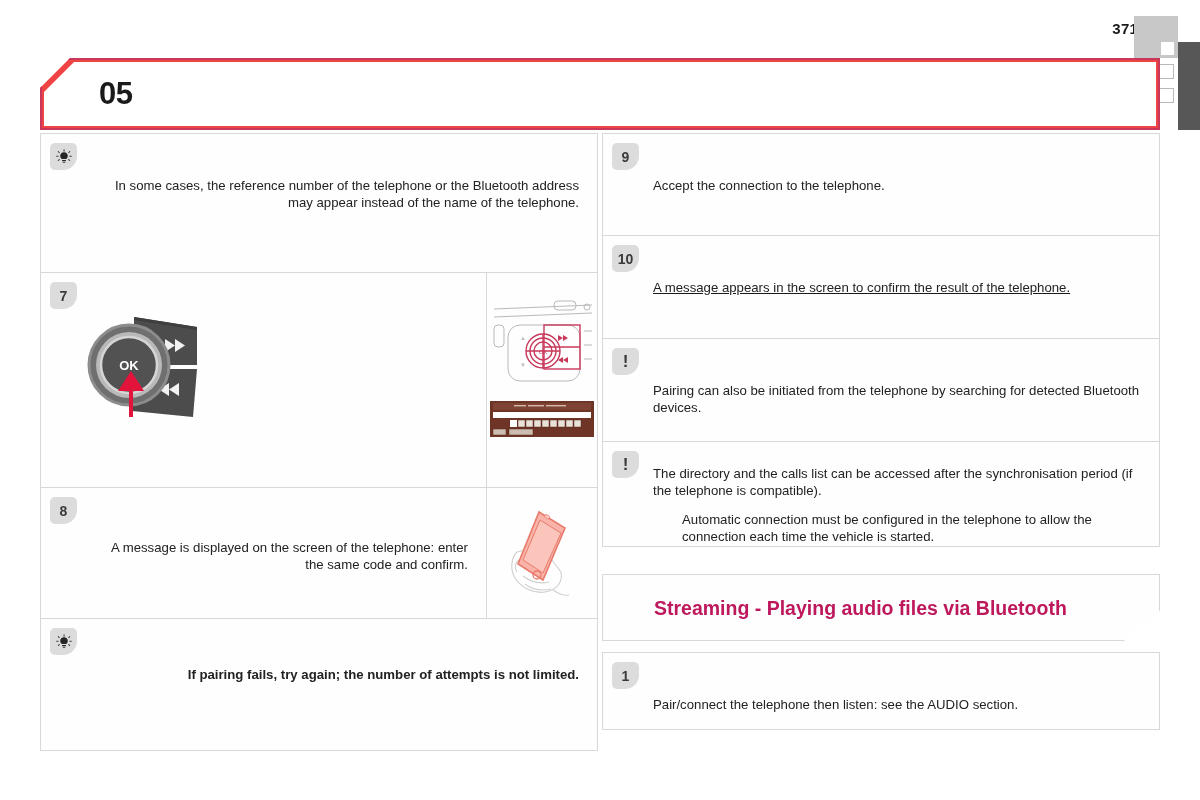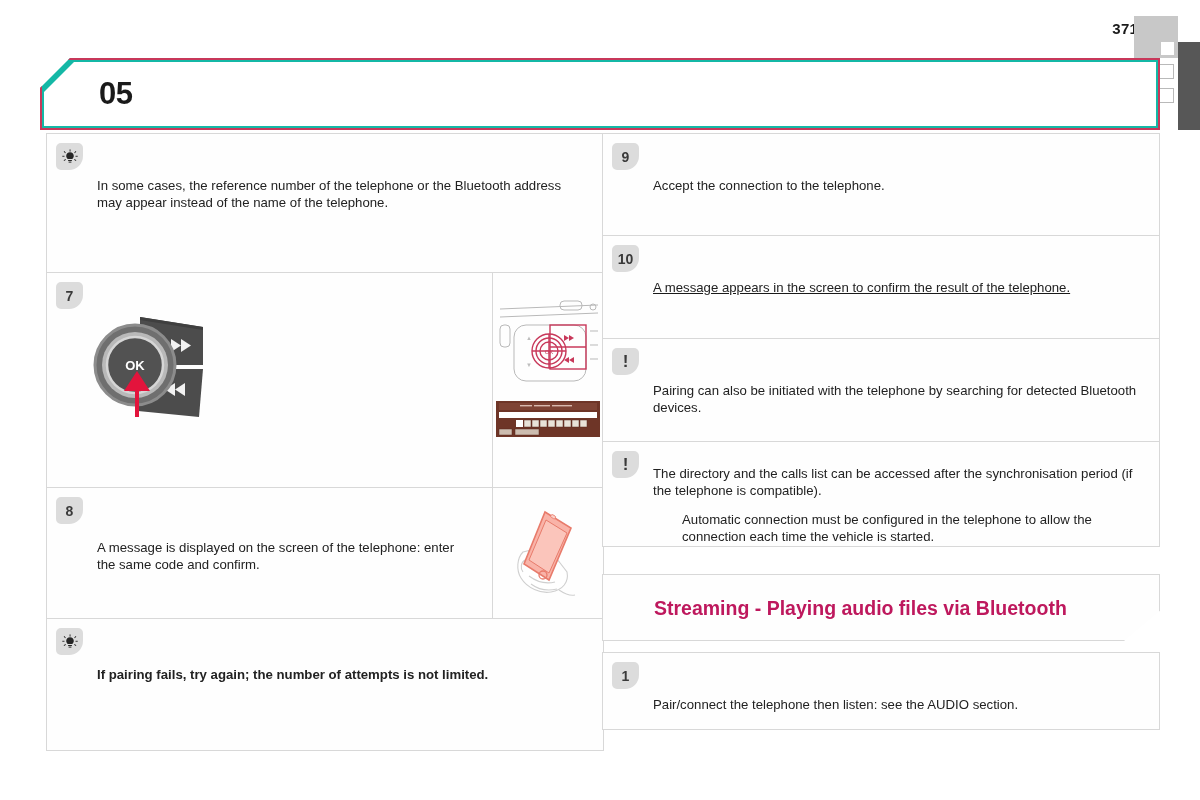--- a/index.html
+++ b/index.html
@@ -61,21 +61,21 @@
   #side-box-1 { top: 64px; }
   #side-box-2 { top: 88px; }
 
   
   #chapter-header {
     position: absolute;
     left: 40px;
     top: 58px;
     width: 1120px;
     height: 72px;
-    background: #14b8a6;
+    background: #ef4444;
     border: 2px solid #c8385a;
     box-sizing: border-box;
     -webkit-clip-path: polygon(30px 0, 100% 0, 100% 100%, 0 100%, 0 30px);
     clip-path: polygon(30px 0, 100% 0, 100% 100%, 0 100%, 0 30px);
     display: flex;
     align-items: center;
   }
   #chapter-header-fill {
     position: absolute;
     inset: 0;
@@ -96,21 +96,21 @@
   }
   #chapter-title {
     font-size: 31px;
     font-weight: bold;
     margin-left: 22px;
     letter-spacing: .2px;
   }
 
   
   .column { position: absolute; top: 133px; width: 558px; }
-  #left-column  { left: 46px; }
+  #left-column  { left: 40px; text-align: right; }
   #right-column { left: 602px; }
 
   .card {
     position: relative;
     background: #fefefe;
     border: 1px solid #d8d8d8;
     border-top: none;
     box-sizing: border-box;
   }
   .card.first { border-top: 1px solid #d8d8d8; }
@@ -432,21 +432,21 @@
         </div>
       </div>
     </div>
   </div>
 
   <div class="card" style="height:103px;">
     <div class="badge warn">!</div>
     <div class="card-body">
       <div class="card-text-col">
         <div class="text-block" style="padding-top:44px;">
-          <p class="para">Pairing can also be initiated with the telephone by searching for detected Bluetooth devices.</p>
+          <p class="para">Pairing can also be initiated from the telephone by searching for detected Bluetooth devices.</p>
         </div>
       </div>
     </div>
   </div>
 
   <div class="card" style="height:105px;">
     <div class="badge warn">!</div>
     <div class="card-body">
       <div class="card-text-col">
         <div class="text-block" style="padding-top:24px;padding-bottom:12px;">

